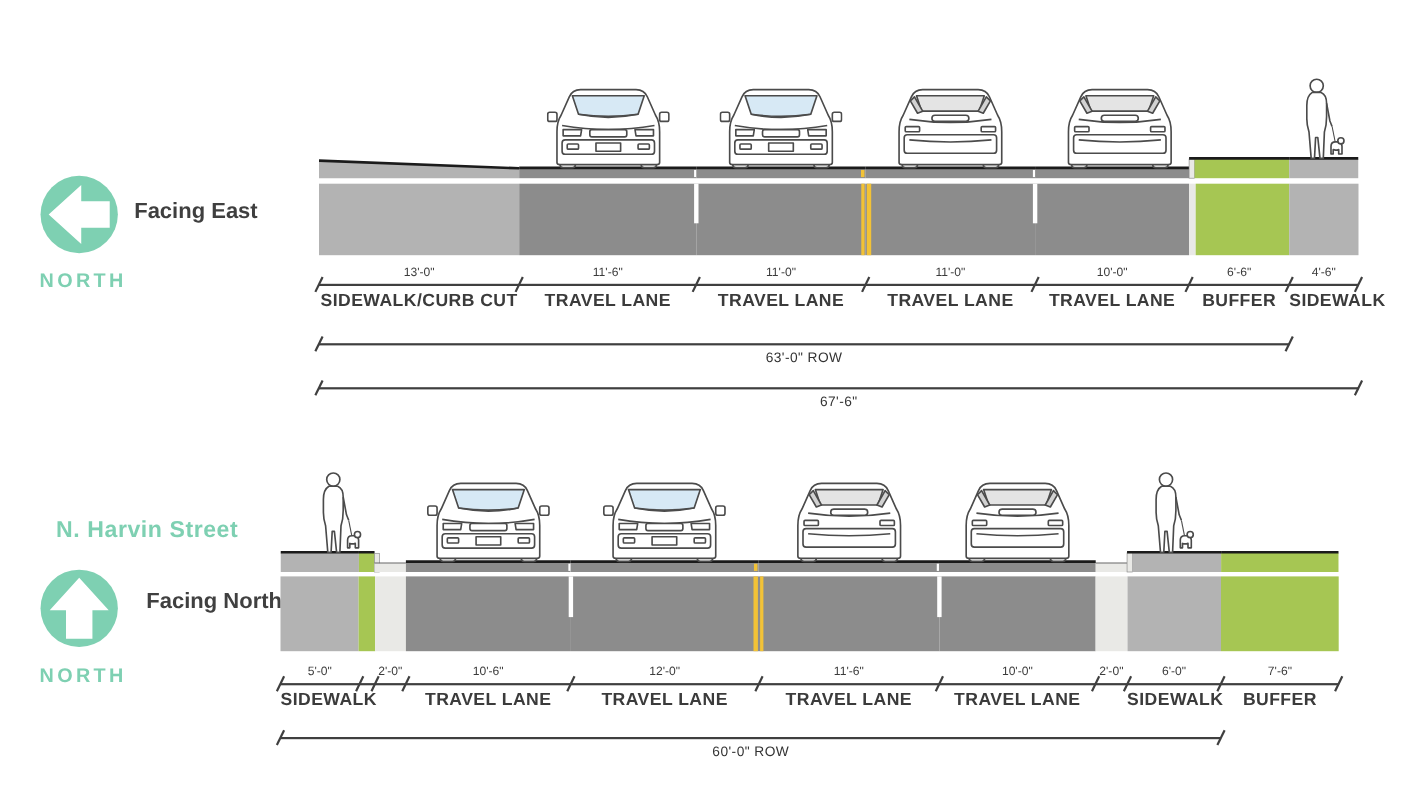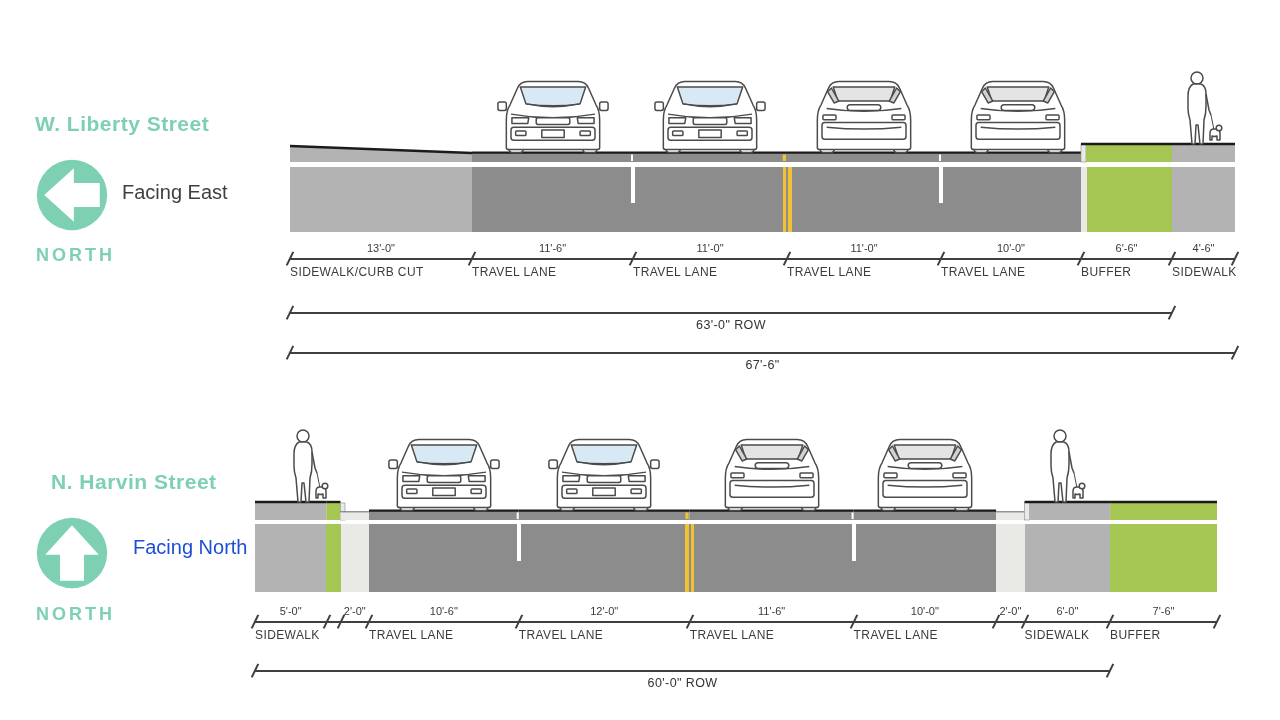--- a/index.html
+++ b/index.html
@@ -1,46 +1,45 @@
 <!DOCTYPE html>
 <html><head>
 <meta charset="utf-8">
 <style>
   html,body{margin:0;padding:0;background:#ffffff;}
   #stage{position:relative;width:1280px;height:720px;background:#ffffff;overflow:hidden;
          font-family:"Liberation Sans", sans-serif;}
   .abs{position:absolute;}
   .street-title{font-size:21px;font-weight:700;letter-spacing:0.5px;white-space:nowrap;}
-  .facing-label{font-size:20px;font-weight:400;white-space:nowrap;}
+  .facing-label{font-size:20px;font-weight:700;white-space:nowrap;}
   .north-label{font-size:18px;font-weight:700;letter-spacing:3px;white-space:nowrap;}
   .dim-value{position:absolute;font-size:11px;color:#3b3b3b;text-align:center;white-space:nowrap;}
-  .dim-label{position:absolute;font-size:12px;color:#3b3b3b;text-align:left;letter-spacing:0.4px;white-space:nowrap;}
+  .dim-label{position:absolute;font-size:16px;color:#3b3b3b;text-align:center;letter-spacing:0.4px;white-space:nowrap;font-weight:bold;}
   .dim-line{position:absolute;height:1.6px;background:#3f3f3f;}
   .dim-tick{position:absolute;width:1.6px;height:15px;background:#3f3f3f;transform:rotate(26deg);}
   .row-label{position:absolute;font-size:12.5px;color:#333333;text-align:center;letter-spacing:0.4px;white-space:nowrap;}
 </style>
 </head>
 <body>
 
 <div id="stage">
 
-  <div class="abs street-title" style="left:35px;top:112px;color:#7ed0b2;">W. Liberty Street</div>
   <svg class="abs" style="left:35px;top:158px;" width="74" height="74" viewBox="0 0 80 80">
     <circle cx="40" cy="40" r="38" fill="#7ed0b2"></circle>
     <polygon points="10,40 42,11 42,27 70,27 70,53 42,53 42,69" fill="#ffffff"></polygon>
   </svg>
   <div class="abs facing-label" style="left:122px;top:181px;color:#3f3f3f;">Facing East</div>
   <div class="abs north-label" style="left:36px;top:245px;color:#7ed0b2;">NORTH</div>
 
   <div class="abs street-title" style="left:51px;top:470px;color:#7ed0b2;">N. Harvin Street</div>
   <svg class="abs" style="left:35px;top:516px;" width="74" height="74" viewBox="0 0 80 80">
     <circle cx="40" cy="40" r="38" fill="#7ed0b2"></circle>
     <polygon points="40,10 11,42 27,42 27,70 53,70 53,42 69,42" fill="#ffffff"></polygon>
   </svg>
-  <div class="abs facing-label" style="left:133px;top:536px;color:#1d4ed8;">Facing North</div>
+  <div class="abs facing-label" style="left:133px;top:536px;color:#404040;">Facing North</div>
   <div class="abs north-label" style="left:36px;top:604px;color:#7ed0b2;">NORTH</div>
 
 <div style="position: absolute; left: 290px; top: 0px; width: 945px; height: 720px;">
       <div style="position: absolute; left: 0px; top: 142px; width: 945px; height: 22px;"><svg width="945" height="22" viewBox="0 0 945 22">
           <path d="M0.0,4 L182.0,11 L182.0,20 L0.0,20 Z" fill="#b3b3b3"></path>
           <path d="M0.0,4 L182.0,11" stroke="#1b1b1b" stroke-width="2.4" fill="none"></path>
           <rect x="182.0" y="11" width="161.0" height="9" fill="#8c8c8c"></rect>
           <path d="M182.0,10.6 L343.0,10.6" stroke="#1b1b1b" stroke-width="2.4" fill="none"></path>
           <rect x="341.0" y="12.5" width="4" height="6.5" fill="#ffffff"></rect>
           <rect x="343.0" y="11" width="154.0" height="9" fill="#8c8c8c"></rect>

